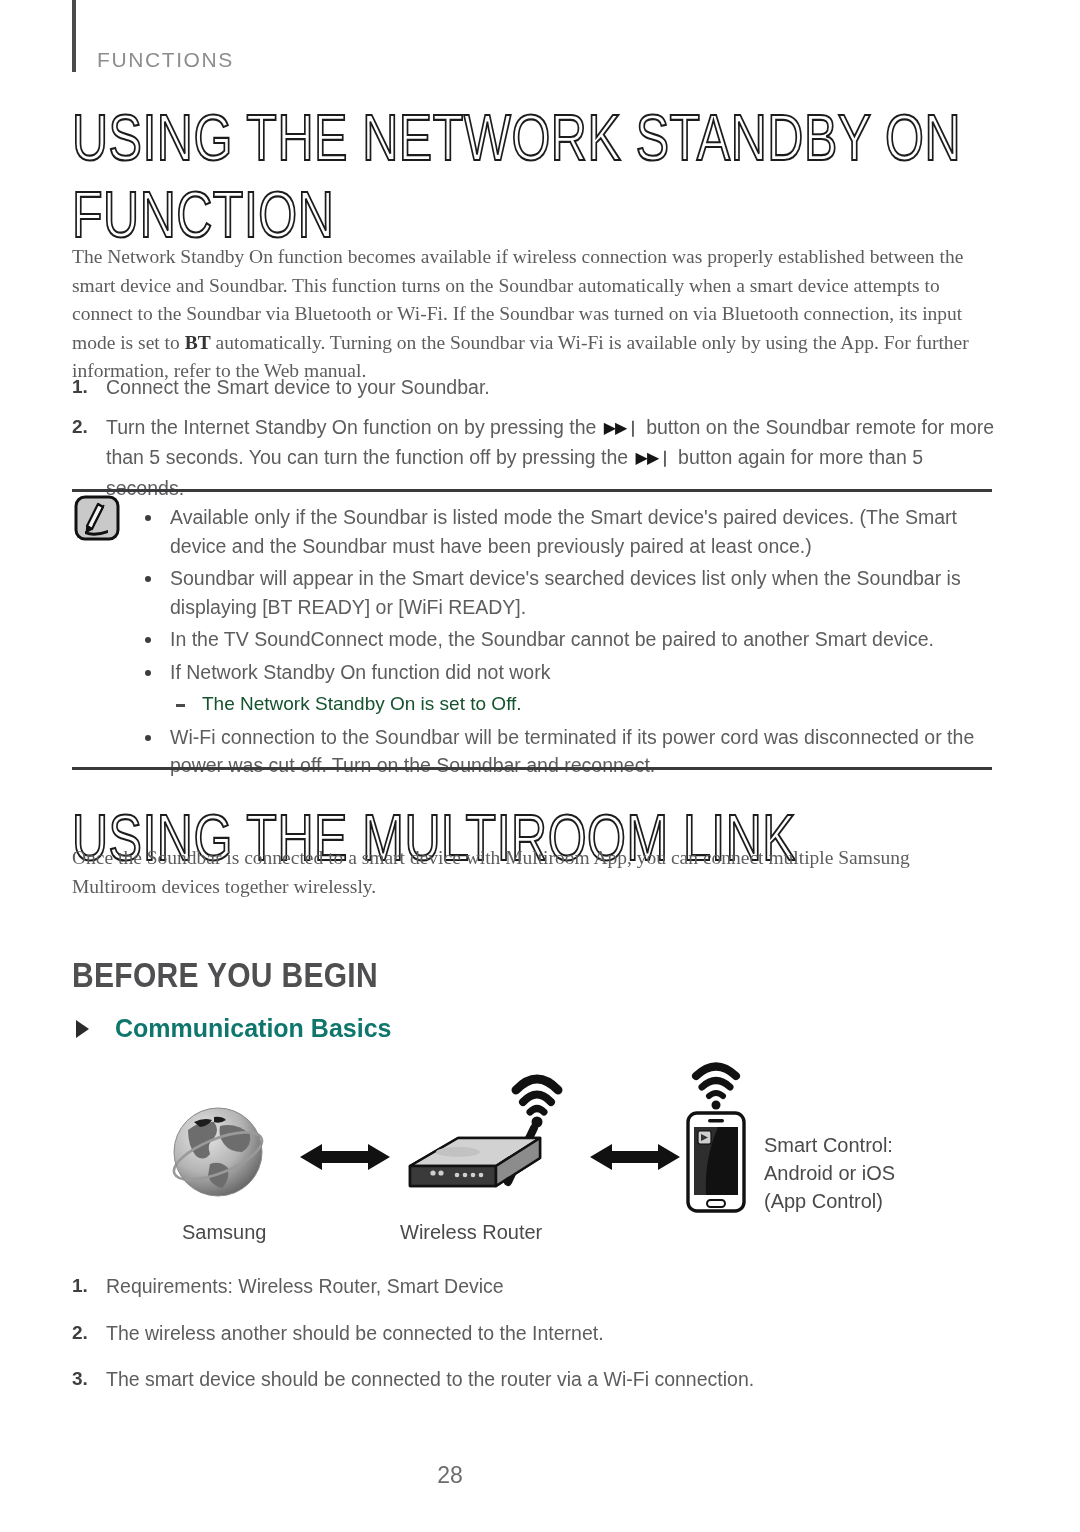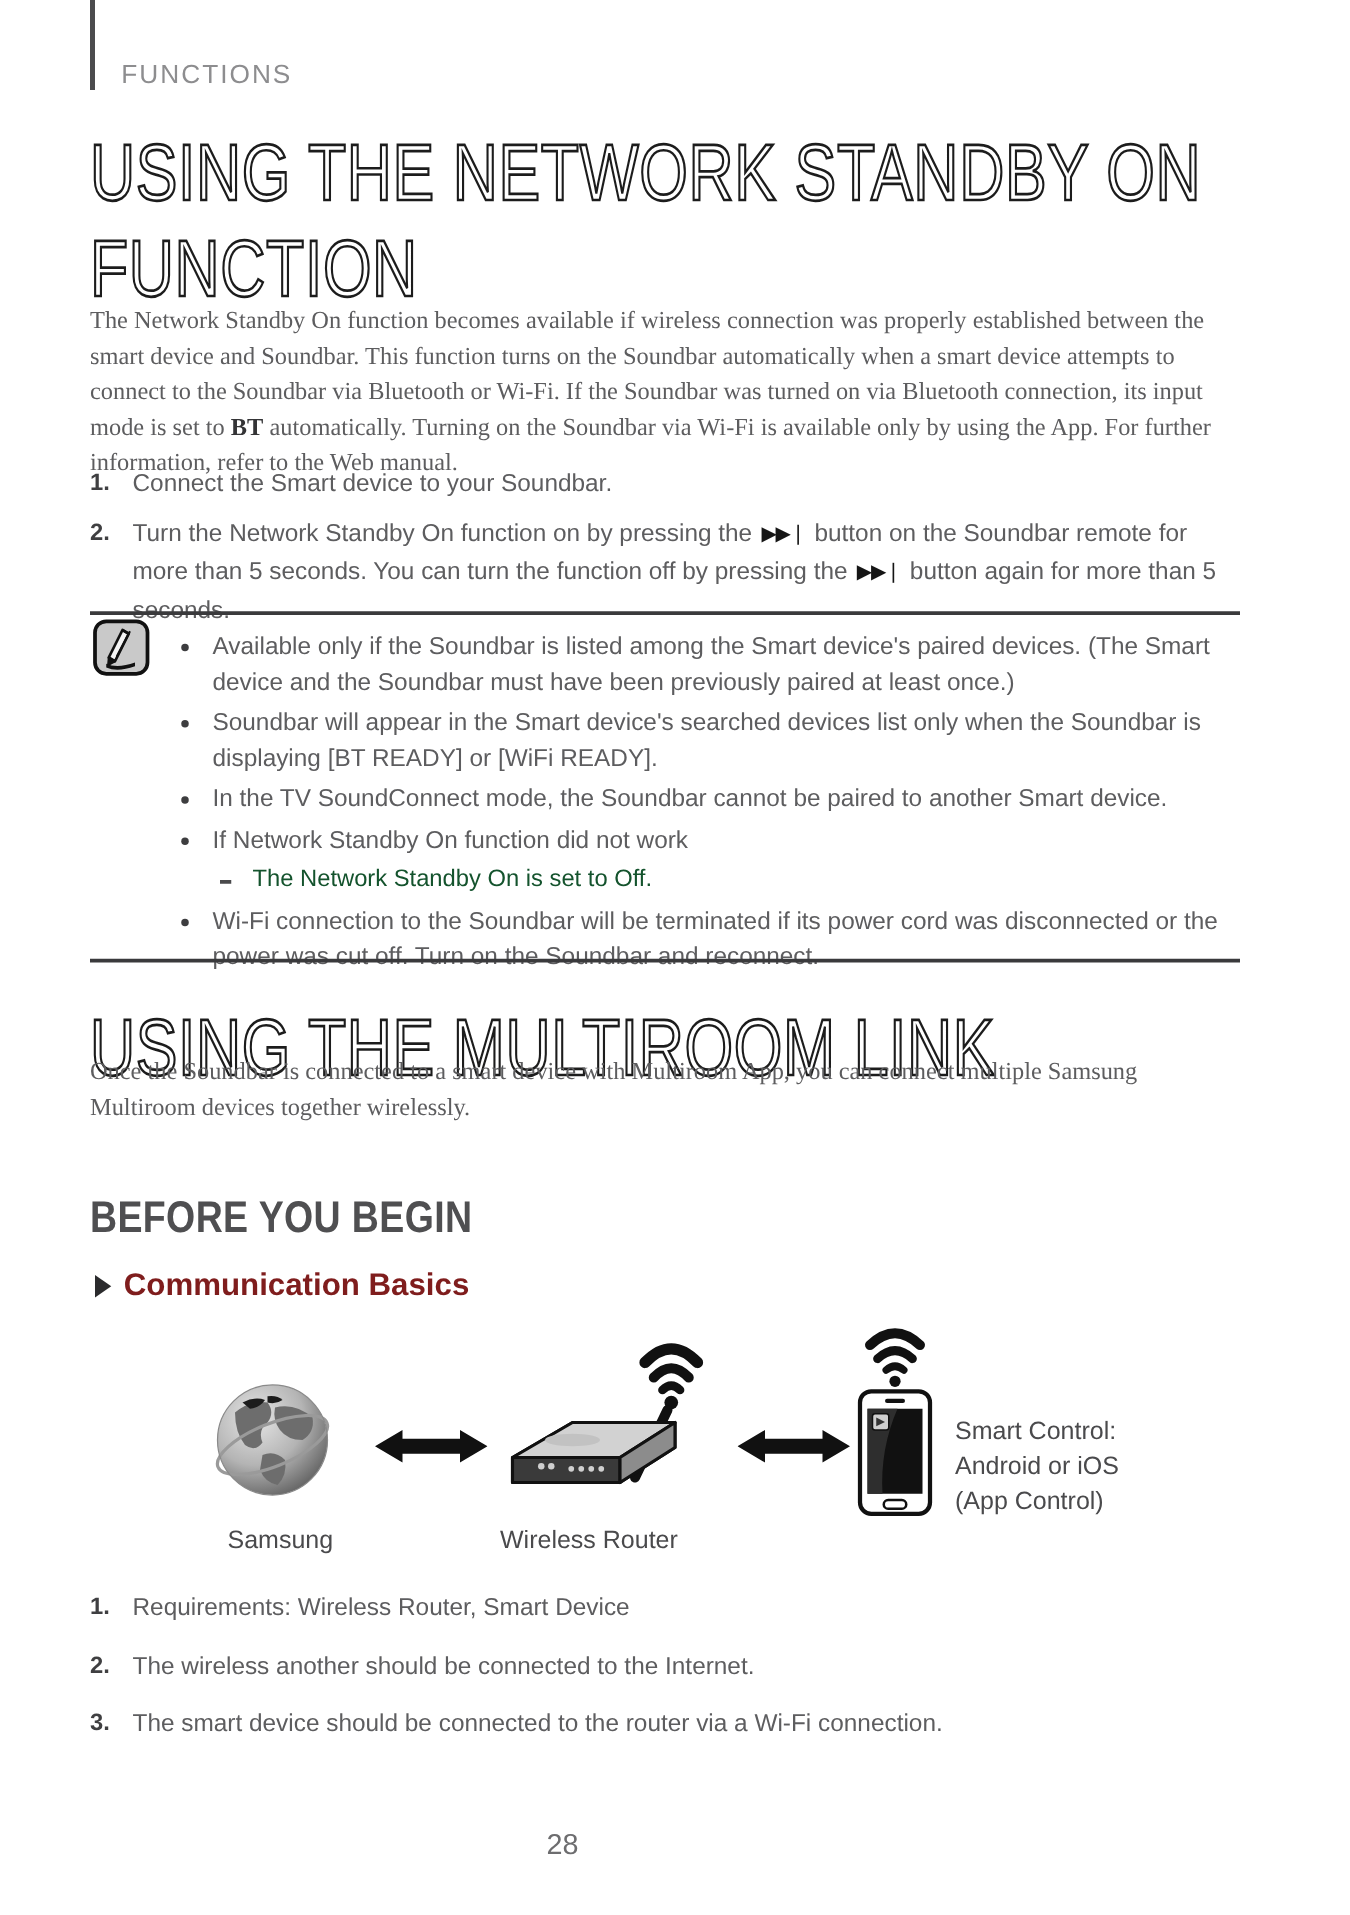--- a/index.html
+++ b/index.html
@@ -183,24 +183,24 @@
     transform-origin: left top;
   }
   #before-begin { top: 955px; }
 
   .sub-head-2 {
     position: absolute;
     left: 76px;
     top: 1014px;
     font-size: 25px;
     font-weight: 600;
-    color: #7f1d1d;
+    color: #0f766e;
     display: flex;
     align-items: center;
-    gap: 10px;
+    gap: 26px;
   }
   .tri {
     width: 0; height: 0;
     border-left: 13px solid #2b2b2d;
     border-top: 9px solid transparent;
     border-bottom: 9px solid transparent;
     display: inline-block;
   }
 
   
@@ -256,37 +256,37 @@
   <div class="intro" id="intro-1">
     <span>The Network Standby On function becomes available if wireless connection was properly established between the smart device and Soundbar. This function turns on the Soundbar automatically when a smart device attempts to connect to the Soundbar via Bluetooth or Wi-Fi. If the Soundbar was turned on via Bluetooth connection, its input mode is set to </span><span class="strong">BT</span><span> automatically. Turning on the Soundbar via Wi-Fi is available only by using the App. For further information, refer to the Web manual.</span>
   </div>
 
   <div class="num-list" id="list-steps">
     <div class="num-item">
       <span class="idx">1.</span>
       <span>Connect the Smart device to your Soundbar.</span>
     </div>
     <div class="num-item">
-      <span class="idx">2.</span><span>Turn the Network Standby On function on by pressing the </span><span class="fwd-glyph">▶▶❘</span><span> button on the Soundbar remote for more than 5 seconds. You can turn the function off by pressing the </span><span class="fwd-glyph">▶▶❘</span><span> button again for more than 5 seconds.</span>
+      <span class="idx">2.</span><span>Turn the Internet Standby On function on by pressing the </span><span class="fwd-glyph">▶▶❘</span><span> button on the Soundbar remote for more than 5 seconds. You can turn the function off by pressing the </span><span class="fwd-glyph">▶▶❘</span><span> button again for more than 5 seconds.</span>
     </div>
   </div>
 
   <div class="rule" id="rule-top"></div>
 
   <svg class="note-icon" viewBox="0 0 46 46">
     <rect x="2" y="2" width="42" height="42" rx="9" ry="9" fill="#c9c9c9" stroke="#111" stroke-width="3"></rect>
     <path d="M13 31 L24 9 L29 12 L18 34 Z" fill="#f4f4f4" stroke="#111" stroke-width="2.2" stroke-linejoin="round"></path>
     <path d="M18 34 L13 31 L12.5 37 Z" fill="#111" stroke="#111" stroke-width="1.6" stroke-linejoin="round"></path>
     <path d="M24 9 L29 12" stroke="#111" stroke-width="2"></path>
     <path d="M19.5 30 L30 10" stroke="#111" stroke-width="1.6" fill="none"></path>
     <path d="M11 36 Q20 40 34 35 L34 38 Q20 43 11 39 Z" fill="#111"></path>
   </svg>
 
   <div class="note-list">
-    <div class="note-bullet">Available only if the Soundbar is listed among the Smart device's paired devices. (The Smart device and the Soundbar must have been previously paired at least once.)</div>
+    <div class="note-bullet">Available only if the Soundbar is listed mode the Smart device's paired devices. (The Smart device and the Soundbar must have been previously paired at least once.)</div>
     <div class="note-bullet">Soundbar will appear in the Smart device's searched devices list only when the Soundbar is displaying [BT READY] or [WiFi READY].</div>
     <div class="note-bullet">In the TV SoundConnect mode, the Soundbar cannot be paired to another Smart device.</div>
     <div class="note-bullet">If Network Standby On function did not work</div>
     <div class="sub-dash">The Network Standby On is set to Off.</div>
     <div class="note-bullet">Wi-Fi connection to the Soundbar will be terminated if its power cord was disconnected or the power was cut off. Turn on the Soundbar and reconnect.</div>
   </div>
 
   <div class="rule" id="rule-bottom"></div>
 
   <div class="display-title" id="title-multiroom">USING THE MULTIROOM LINK</div>

